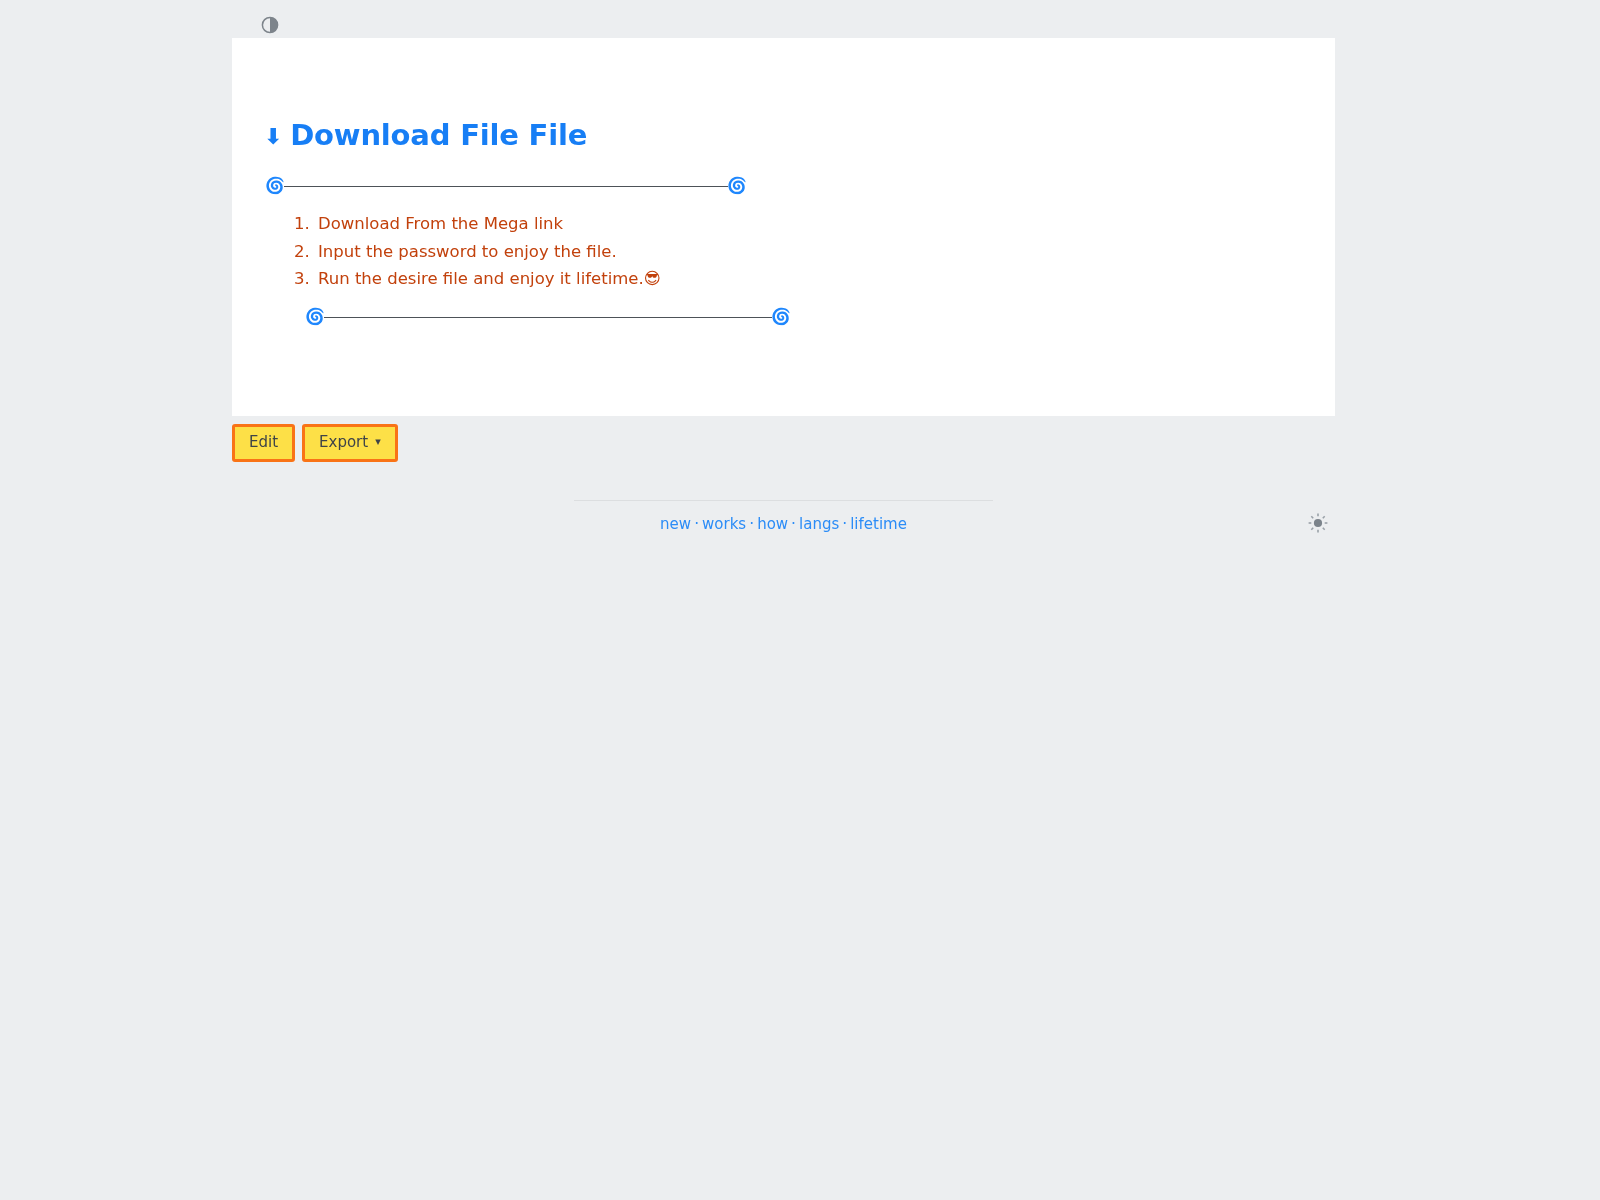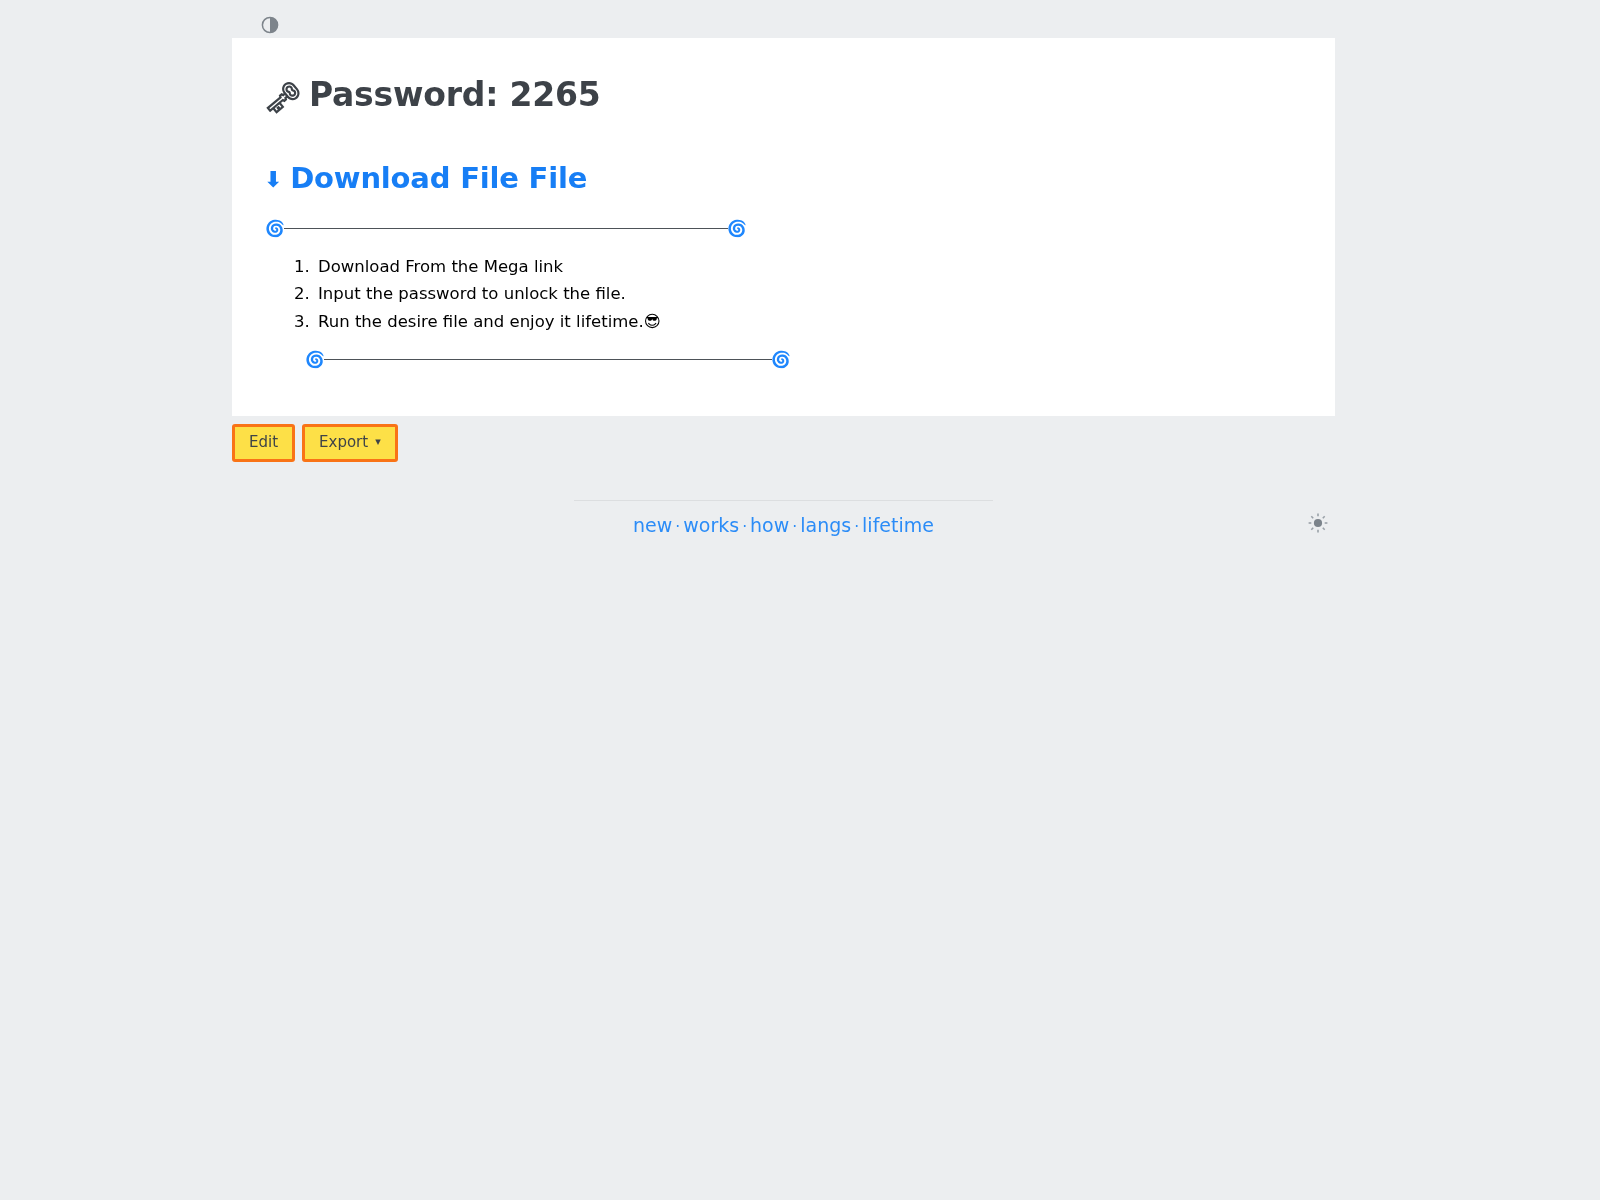--- a/index.html
+++ b/index.html
@@ -114,21 +114,21 @@
   }
   .howto-head .scroll-emoji {
     font-size: 16px;
     margin-right: 6px;
   }
 
   ol.steps {
     margin: 16px 0 16px 0;
     padding-left: 51px;
     list-style: decimal;
-    color: #000000;
+    color: #c2410c;
   }
   ol.steps li {
     font-size: 16.5px;
     line-height: 1.68;
     padding-left: 3px;
   }
 
   
   .actionbar {
     position: absolute;
@@ -174,21 +174,21 @@
     left: 342px;
     top: 500px;
     width: 419px;
     border-top: 1px solid #dcdee0;
     padding-top: 13px;
     text-align: center;
   }
   .footer a {
     color: #2b8cf7;
     text-decoration: none;
-    font-size: 19px;
+    font-size: 15px;
   }
   .footer .sep {
     color: #2b8cf7;
     font-size: 15.5px;
     margin: 0 3px;
   }
 
   .theme-toggle-bottom {
     position: absolute;
     left: 1075px;
@@ -209,36 +209,35 @@
 
     <a class="theme-toggle-top" href="#">
       <svg class="contrast-icon" viewBox="0 0 18 18">
         <circle cx="9" cy="9" r="7.6" fill="none" stroke="#7d848b" stroke-width="1.5"></circle>
         <path d="M9 1.4 A7.6 7.6 0 0 1 9 16.6 Z" fill="#7d848b"></path>
       </svg>
     </a>
 
     <div class="card">
 
-      <h1 class="title"><span class="title-emoji">🗝</span><span>Password: 2265</span></h1>
 
       <div class="download-row">
         <a class="download-link" href="#"><span class="dl-arrow">⬇</span><span>Download File File</span></a>
       </div>
 
       <div class="divider divider-1">
         <span class="cyc">🌀</span>
         <span class="rule"></span>
         <span class="cyc">🌀</span>
       </div>
 
 
       <ol class="steps">
         <li>Download From the Mega link</li>
-        <li>Input the password to unlock the file.</li>
+        <li>Input the password to enjoy the file.</li>
         <li>Run the desire file and enjoy it lifetime.😎</li>
       </ol>
 
       <div class="divider divider-2">
         <span class="cyc">🌀</span>
         <span class="rule"></span>
         <span class="cyc">🌀</span>
       </div>
 
     </div>

